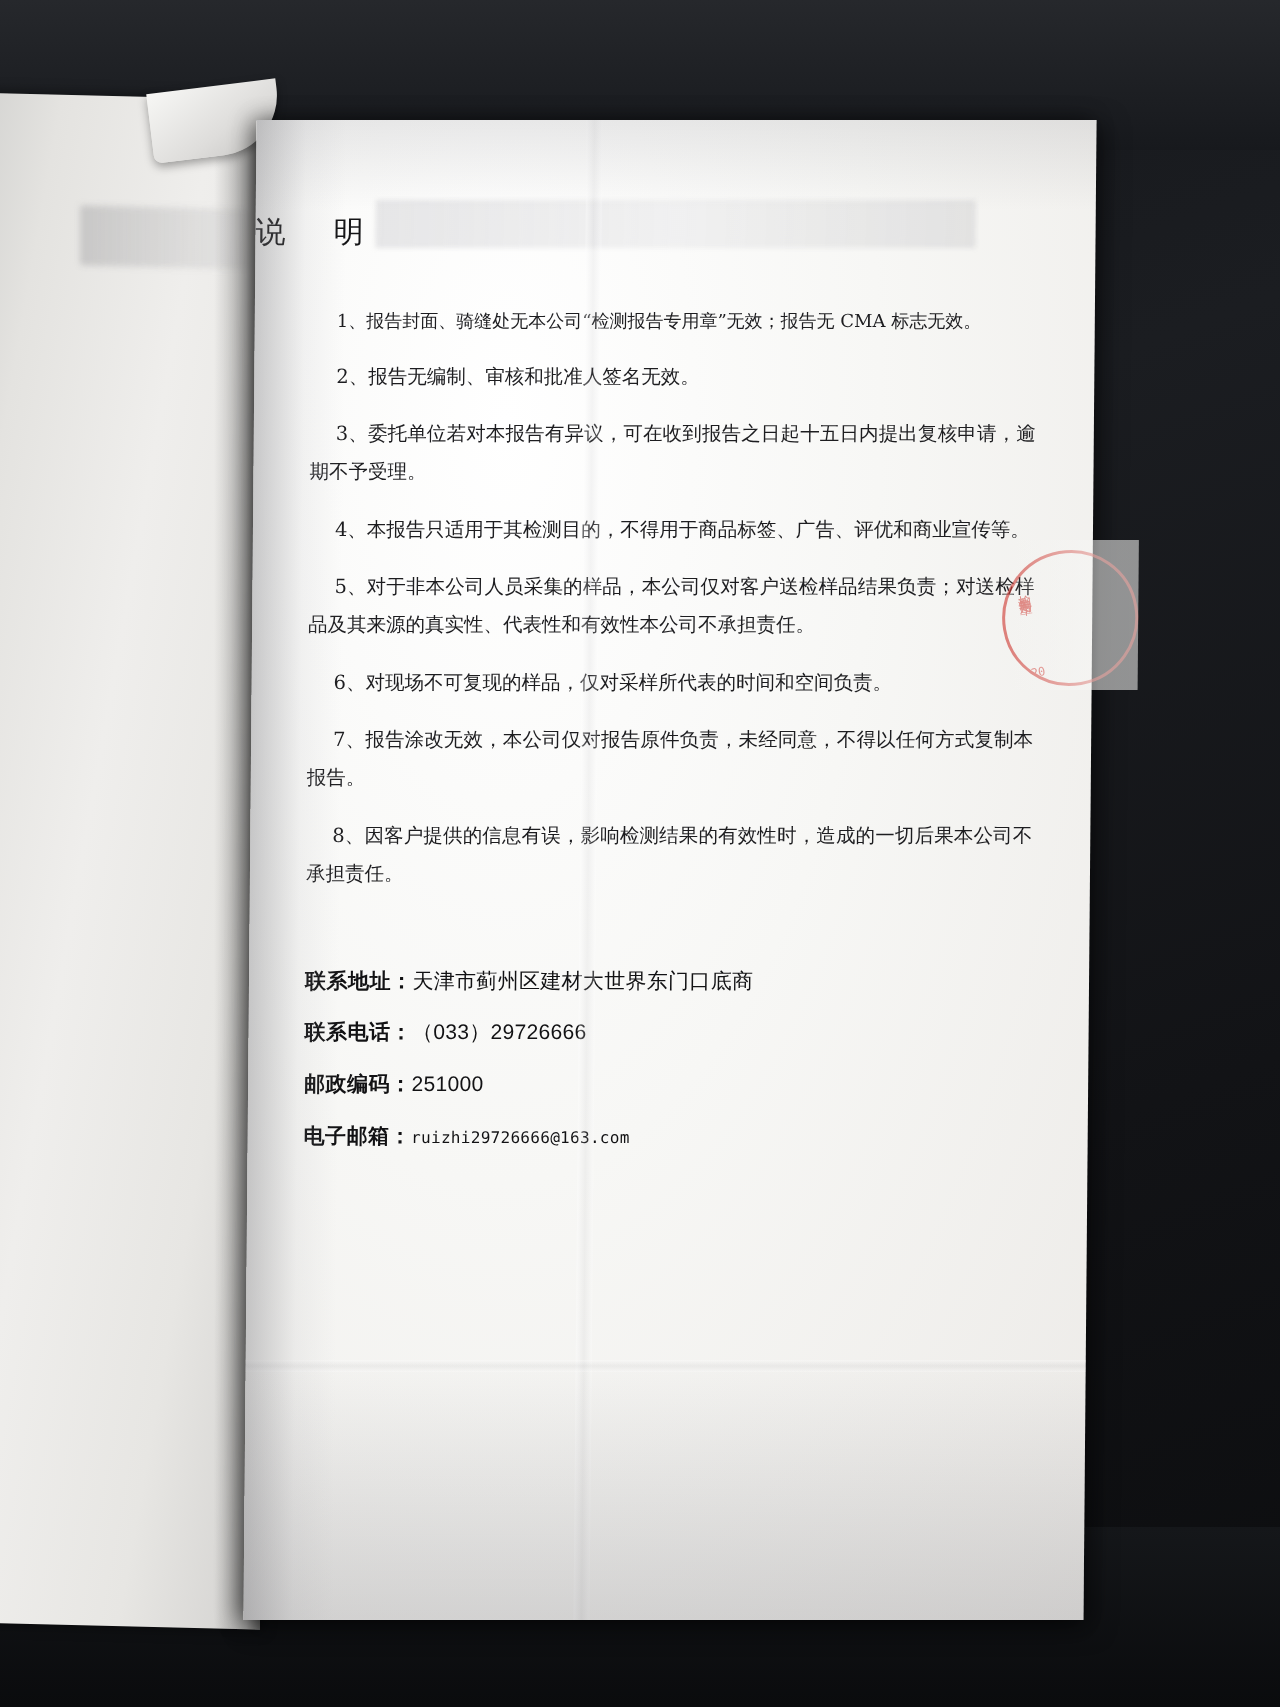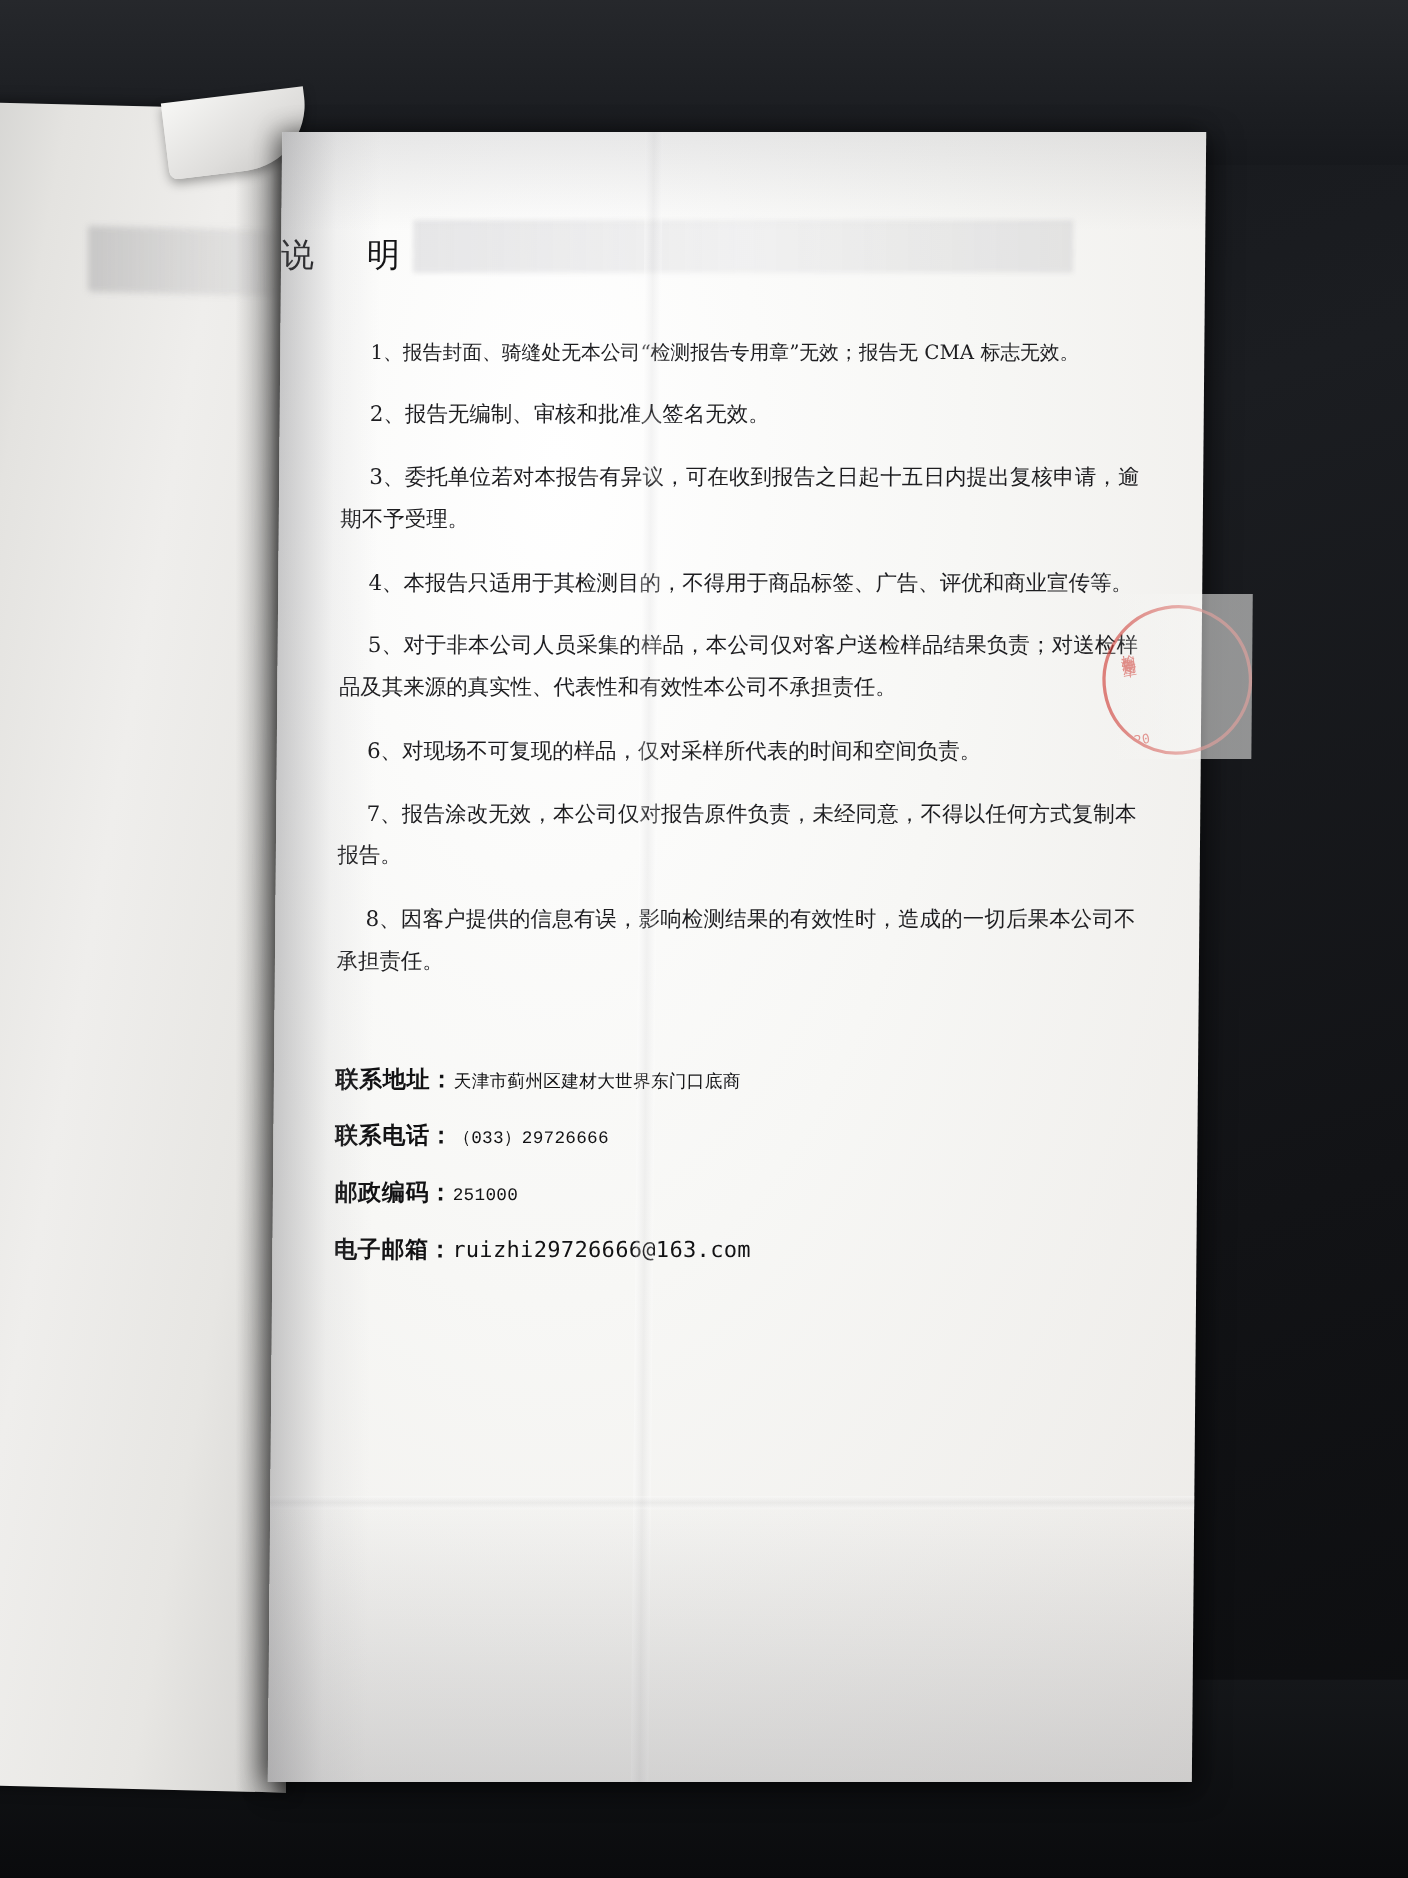--- a/index.html
+++ b/index.html
@@ -152,27 +152,27 @@
     color: #121214;
     white-space: nowrap;
   }
   .contact-label {
     font-weight: bold;
     font-family: "DejaVu Sans", sans-serif;
     font-size: 21px;
     letter-spacing: 0.5px;
   }
   .contact-value {
-    font-family: Liberation Mono, monospace;
-    font-size: 16px;
+    font-family: Liberation Sans, sans-serif;
+    font-size: 21px;
     letter-spacing: 0.3px;
   }
   .contact-value.mono {
     font-family: "DejaVu Sans Mono", monospace;
-    font-size: 20px;
+    font-size: 16px;
   }
 
   
   #stamp {
     position: absolute;
     right: -46px;
     top: 430px;
     width: 130px;
     height: 130px;
     border: 3px solid #cf3b34;

